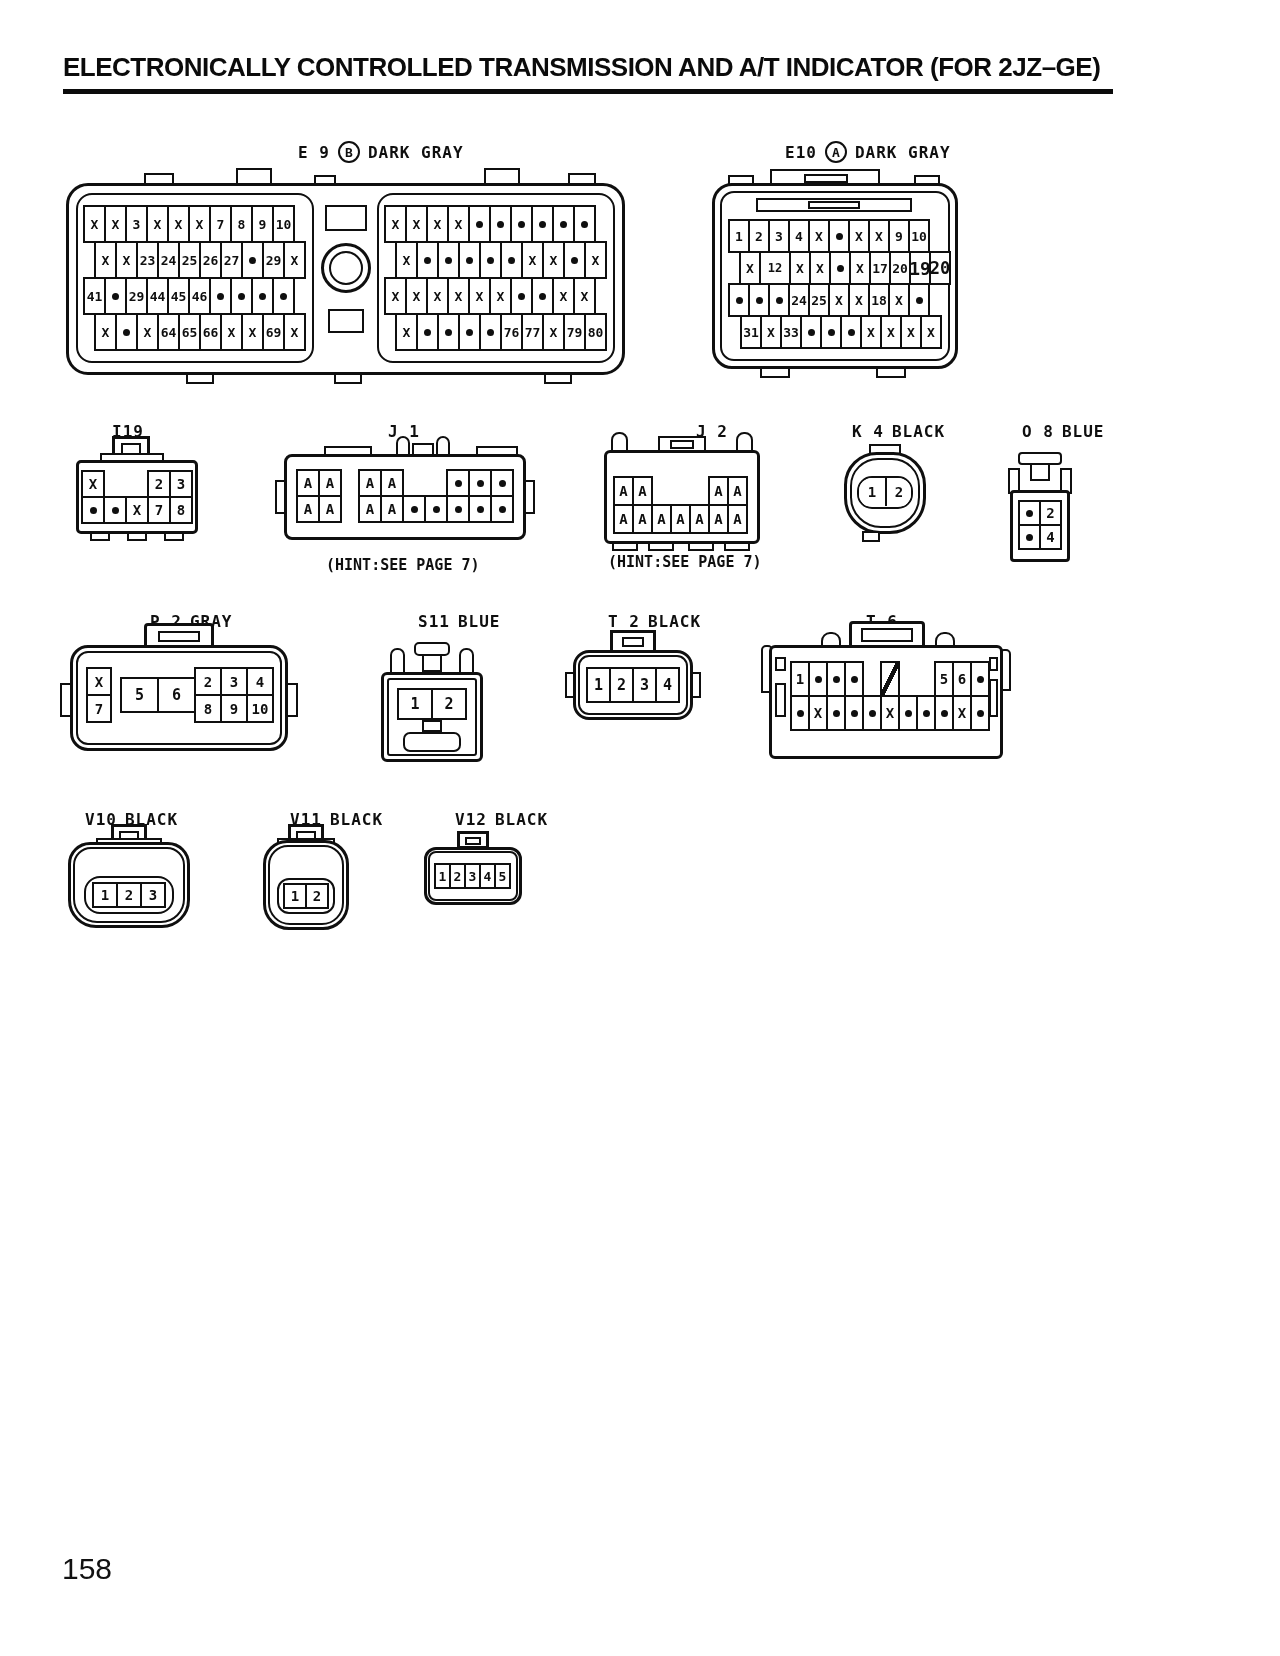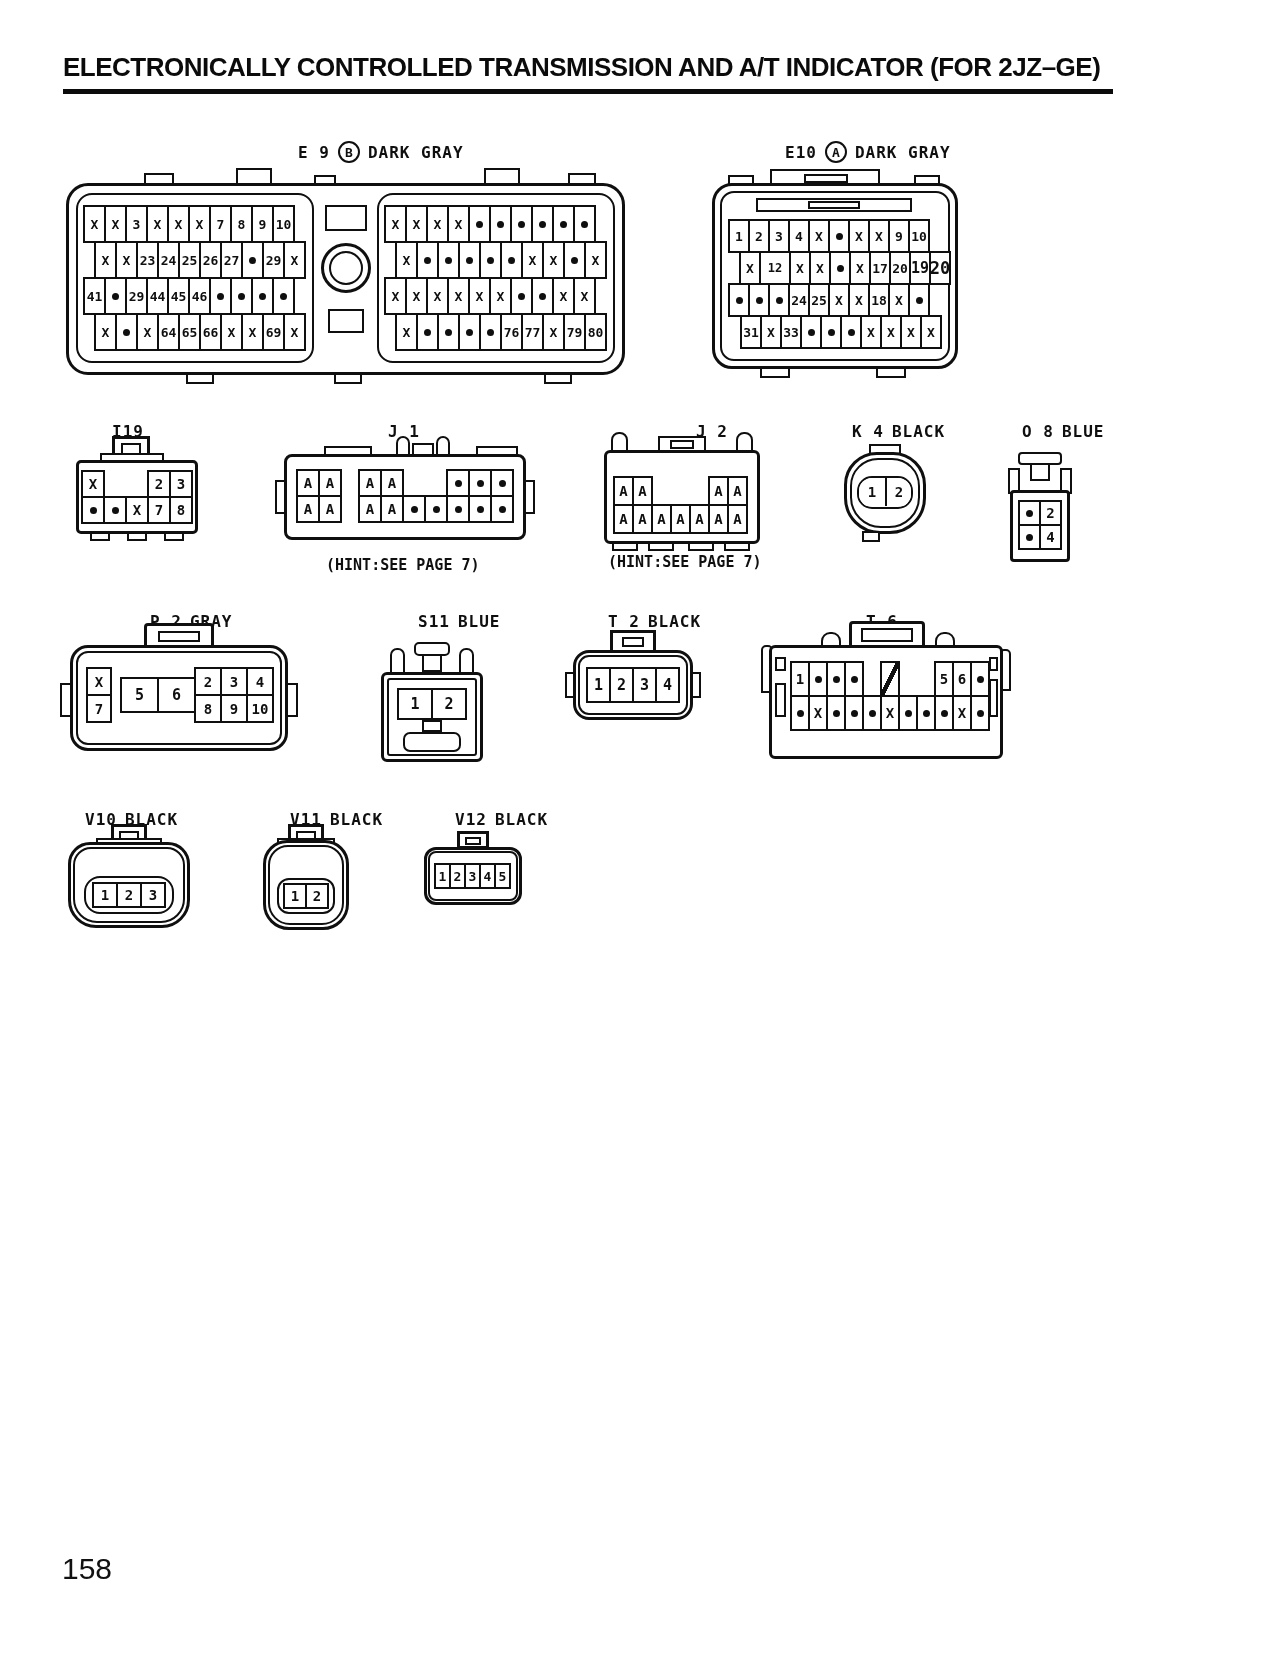--- a/index.html
+++ b/index.html
@@ -251,21 +251,21 @@
         <span class="pin-cell" style="width: 22px; height: 34px; font-size: 13px;">X</span>
         <span class="pin-cell" style="width: 32px; height: 34px; font-size: 12px;">12</span>
         <span class="pin-cell" style="width: 22px; height: 34px; font-size: 13px;">X</span>
         <span class="pin-cell" style="width: 22px; height: 34px; font-size: 13px;">X</span>
         <span class="pin-cell" style="width: 22px; height: 34px; font-size: 13px;">
           <i class="dot"></i>
         </span>
         <span class="pin-cell" style="width: 22px; height: 34px; font-size: 13px;">X</span>
         <span class="pin-cell" style="width: 22px; height: 34px; font-size: 13px;">17</span>
         <span class="pin-cell" style="width: 22px; height: 34px; font-size: 13px;">20</span>
-        <span class="pin-cell" style="width: 22px; height: 34px; font-size: 15px;">19</span>
+        <span class="pin-cell" style="width: 22px; height: 34px; font-size: 18px;">19</span>
         <span class="pin-cell" style="width: 22px; height: 34px; font-size: 17px;">20</span>
       </div>
       <div class="pin-row">
         <span class="pin-cell" style="width: 22px; height: 34px; font-size: 13px;">
           <i class="dot"></i>
         </span>
         <span class="pin-cell" style="width: 22px; height: 34px; font-size: 13px;">
           <i class="dot"></i>
         </span>
         <span class="pin-cell" style="width: 22px; height: 34px; font-size: 13px;">

